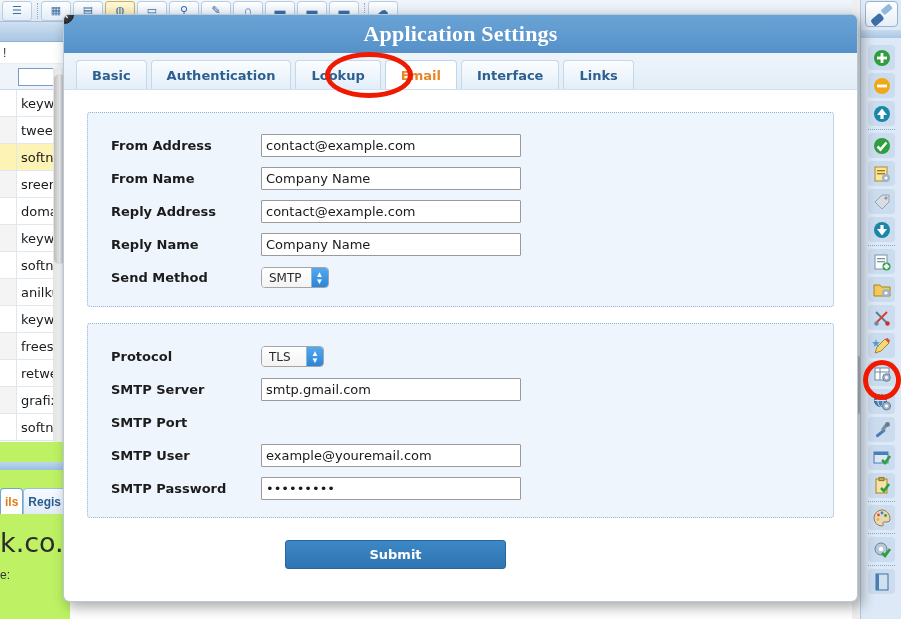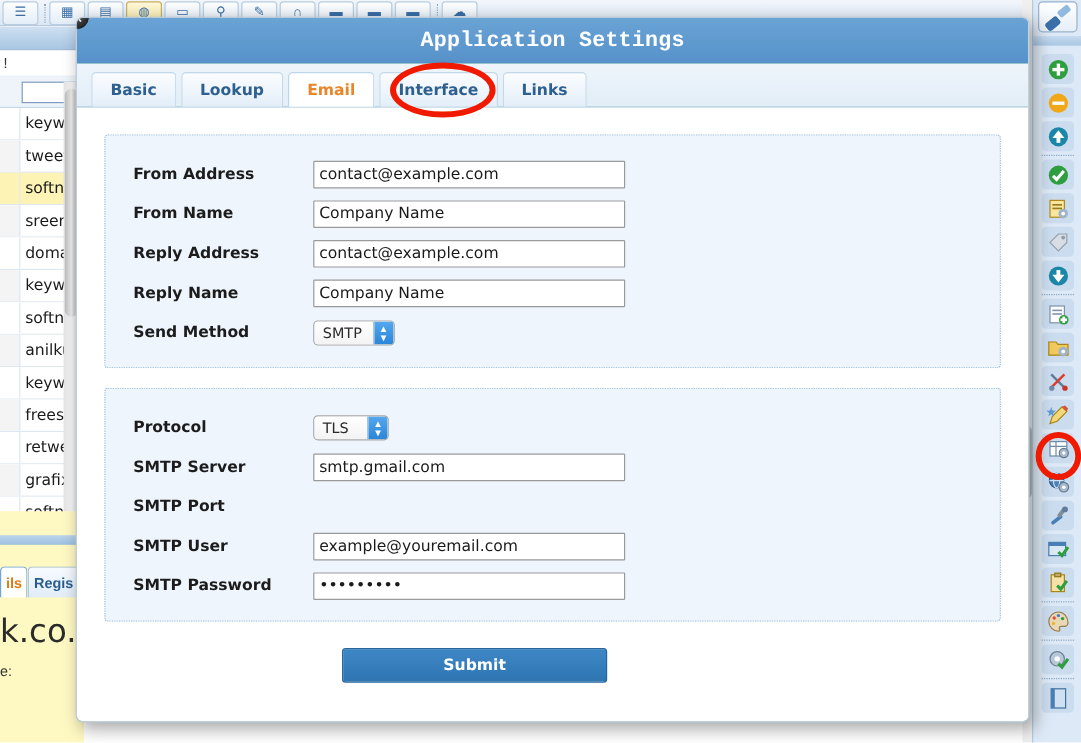--- a/index.html
+++ b/index.html
@@ -117,22 +117,22 @@
     position: absolute; left: 0; width: 70px; height: 22px; top: 420px;
     background: linear-gradient(#eaf2fa, #d3e2f0);
     border-top: 1px solid #b4cbe2;
     display: flex; align-items: center; gap: 6px;
     padding-left: 4px;
     font-size: 12px; color: #4a6d90;
   }
 
   
   .low-area {
-    position: absolute; left: 0; top: 426px; width: 70px; bottom: 0;
-    background: #fef9c3;
+    position: absolute; left: 0; top: 442px; width: 70px; bottom: 0;
+    background: #bef264;
   }
   .low-bluebar {
     position: absolute; top: 20px; left: 0; width: 70px; height: 8px;
     background: linear-gradient(#bcd5ec,#9cc0e0);
   }
   .low-tabs {
     position: absolute; top: 44px; left: 0; width: 70px; height: 28px;
     display: flex; align-items: flex-end;
   }
   .low-tab {
@@ -202,23 +202,23 @@
     overflow: hidden;
   }
   .modal-titlebar {
     height: 38px;
     background: linear-gradient(#6aa3d5, #5591c9);
     display: flex; align-items: center; justify-content: center;
     position: relative;
   }
   .modal-title {
     color: #ffffff;
-    font-size: 18px;
+    font-size: 22px;
     font-weight: bold;
-    font-family: Liberation Mono, monospace;
+    font-family: Liberation Serif, serif;
     letter-spacing: .2px;
   }
   .close-btn {
     position: absolute;
     left: -9px; top: -10px;
     width: 19px; height: 19px;
     border-radius: 50%;
     background: radial-gradient(circle at 35% 30%, #6b6b6b, #2e2e2e 70%);
     border: 1px solid #1b1b1b;
     display: flex; align-items: center; justify-content: center;
@@ -642,20 +642,23 @@
       <div class="close-btn">✕</div>
       <div class="modal-title">Application Settings</div>
     </div>
 
     <div class="modal-body">
       <div class="tabstrip" id="tabstrip">
           <div class="tab">
             <span>Basic</span>
           </div>
           <div class="tab">
+            <span>Authentication</span>
+          </div>
+          <div class="tab">
             <span>Lookup</span>
           </div>
           <div class="tab active">
             <span>Email</span>
           </div>
           <div class="tab">
             <span>Interface</span>
           </div>
           <div class="tab">
             <span>Links</span>

